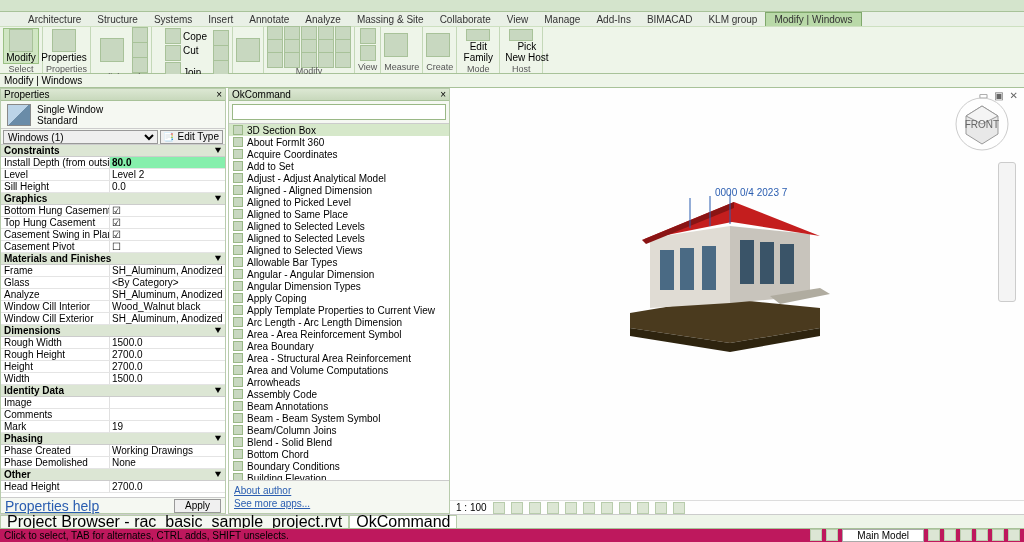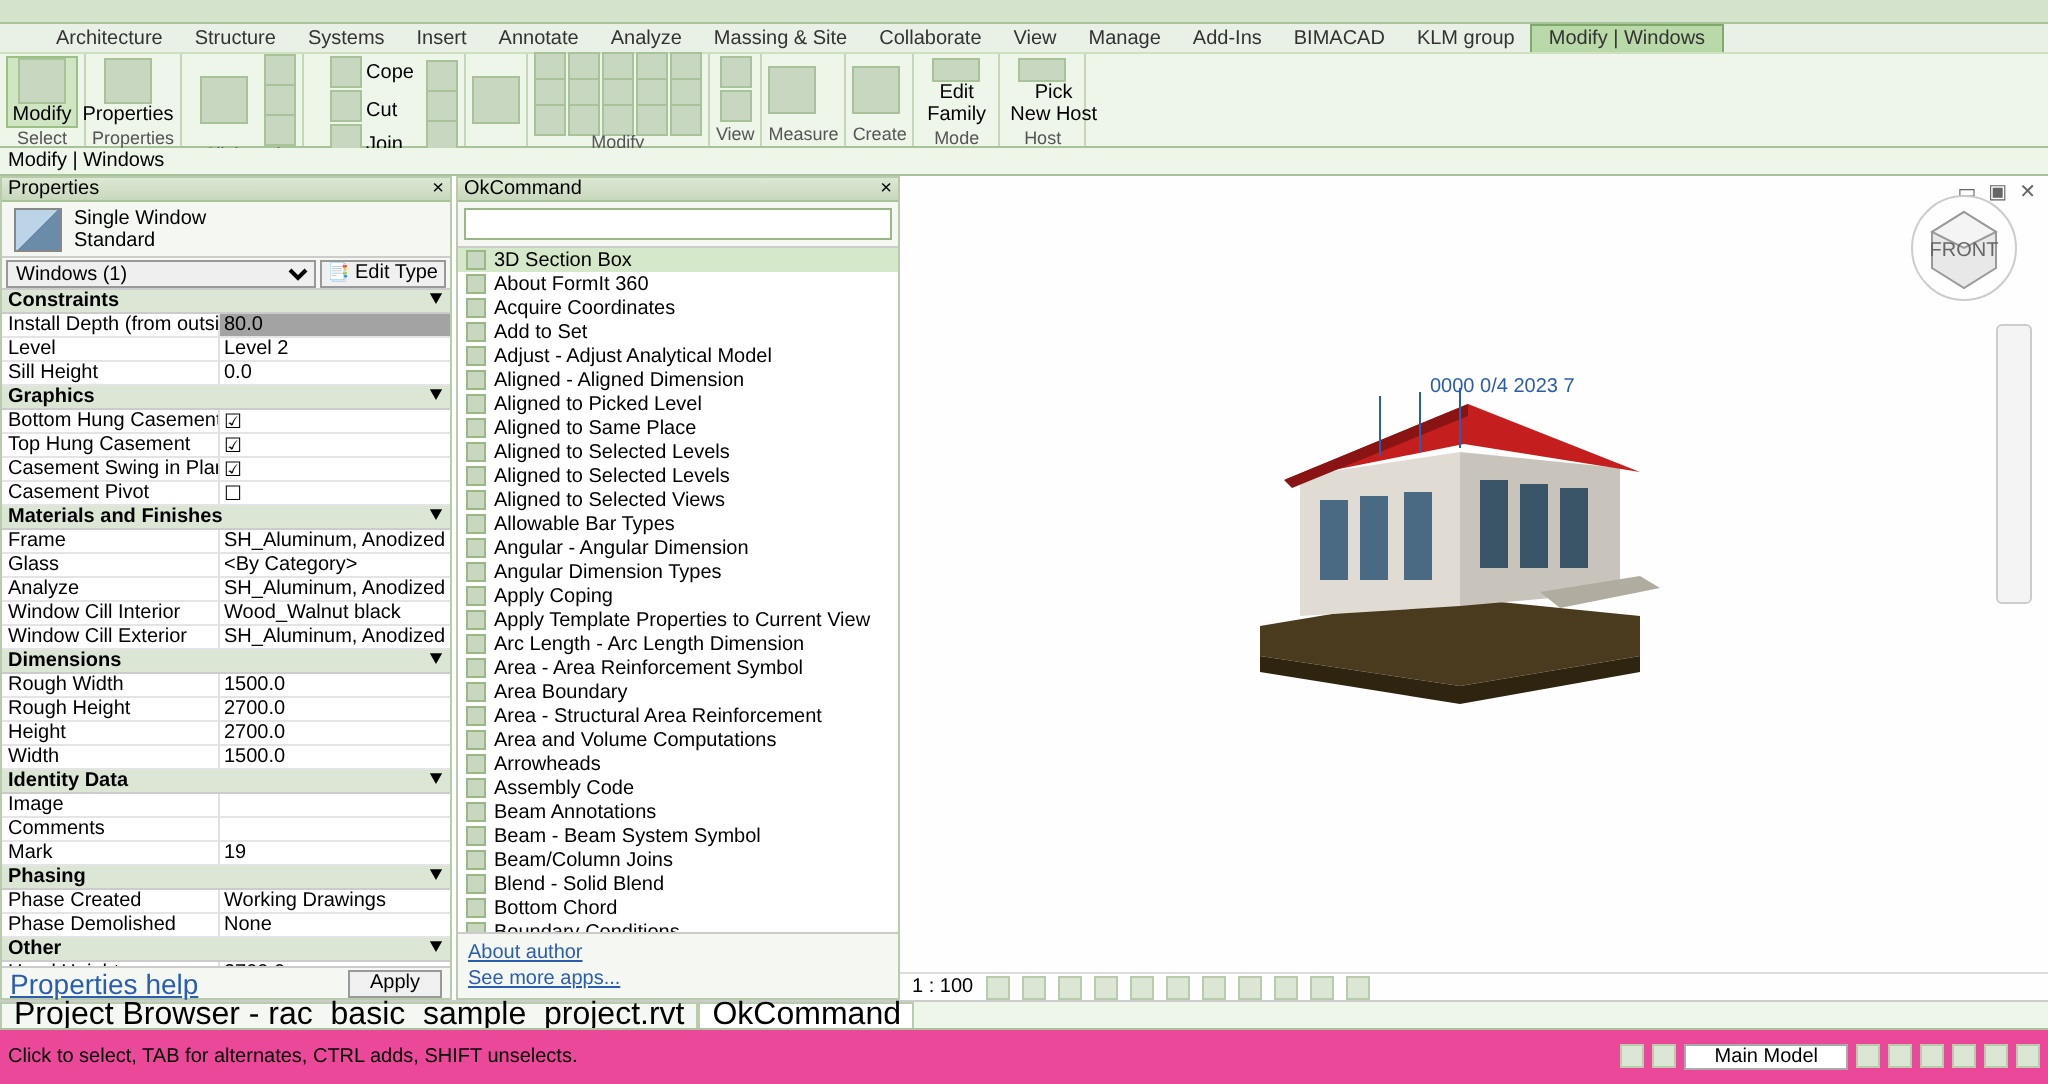--- a/index.html
+++ b/index.html
@@ -26,40 +26,40 @@
 .props-top{height:28px;display:flex;align-items:center;gap:6px;padding:2px 6px;border-bottom:1px solid #ccc;}
 .props-top .win-ico{width:24px;height:22px;border:1px solid #888;background:linear-gradient(135deg,#bcd4e8 50%,#6a8ca8 50%);}
 .props-sel{height:16px;display:flex;align-items:center;padding:0 2px;border-bottom:1px solid #ccc;gap:2px;}
 .props-sel select{flex:1;height:14px;font-size:10px;border:1px solid #999;}
 .props-sel .edit{height:14px;font-size:9px;border:1px solid #999;background:#f0f0f0;padding:0 3px;}
 .prop-grid{flex:1;overflow-y:auto;background:#fff;font-size:10px;}
 .prop-cat{background:#dce6d4;font-weight:bold;padding:0 3px;height:12px;line-height:12px;border-bottom:1px solid #ccc;display:flex;justify-content:space-between;}
 .prop-row{display:flex;height:12px;border-bottom:1px solid #e4e4e4;}
 .prop-row .k{width:108px;padding-left:3px;overflow:hidden;white-space:nowrap;}
 .prop-row .v{flex:1;padding-left:2px;overflow:hidden;white-space:nowrap;border-left:1px solid #e0e0e0;}
-.prop-row .v.hl{background:#a3a3a3;}
+.prop-row .v.hl{background:#86efac;font-weight:bold;}
 .prop-row .v.chk{text-align:left;}
 .props-foot{height:16px;display:flex;justify-content:space-between;align-items:center;padding:0 4px;border-top:1px solid #ccc;}
 .props-foot a{color:#2a5db0;font-size:14px;text-align:right;}
 .props-foot button{font-size:10px;height:14px;padding:0 10px;border:1px solid #999;background:#f0f0f0;}
 .ok{width:222px;margin-left:2px;}
 .ok-search{height:22px;display:flex;align-items:center;padding:3px;}
 .ok-search input{flex:1;height:16px;border:1px solid #9ab886;padding:0 3px;font-size:11px;}
 .ok-list{flex:1;overflow-y:auto;background:#fff;border-top:1px solid #ccc;border-bottom:1px solid #ccc;}
 .ok-item{display:flex;align-items:center;gap:4px;height:12px;padding:0 4px;cursor:default;}
 .ok-ico{width:10px;height:10px;background:#c8d8c0;border:1px solid #9ab886;flex-shrink:0;}
 .ok-item:first-child{background:#d6e8ca;}
 .ok-extras{padding:3px 5px;}
 .ok-extras a{color:#2a5db0;display:block;line-height:13px;}
 .viewport{flex:1;position:relative;background:#fefefe;}
 .view-close{position:absolute;top:2px;right:6px;display:flex;gap:6px;font-size:10px;color:#666;}
 .viewcube{position:absolute;top:8px;right:14px;width:56px;height:56px;}
 .nav{position:absolute;top:74px;right:8px;width:18px;height:140px;background:#f4f4f4;border:1px solid #ccc;border-radius:3px;}
 .house{position:absolute;left:170px;top:80px;width:220px;height:190px;}
-.statusbar{height:28px;background:#ec4899;border-top:1px solid #a8c299;display:flex;align-items:center;padding:0 4px;font-size:10px;}
+.statusbar{height:14px;background:#be185d;border-top:1px solid #a8c299;display:flex;align-items:center;padding:0 4px;font-size:10px;}
 .tabs-row{height:14px;background:#eef5e9;border-top:1px solid #ccc;display:flex;align-items:stretch;}
 .tabs-row .tab{border:1px solid #b8ccac;border-bottom:none;background:#f5f8f2;padding:0 6px;font-size:16px;display:flex;align-items:center;}
 .tabs-row .tab.active{background:#fff;}
 .scale-row{position:absolute;bottom:0;left:0;right:0;height:14px;display:flex;align-items:center;gap:6px;padding:0 6px;font-size:10px;background:#fefefe;border-top:1px solid #ddd;}
 .tool-ico{width:12px;height:12px;background:#dce6d4;border:1px solid #b8ccac;}
 .sb-right{margin-left:auto;display:flex;gap:4px;}
 </style>
 </head>
 <body>
 
@@ -120,21 +120,21 @@
       </div>
       <div class="ribbon-group-label">Clipboard</div>
     </div>
   <div class="ribbon-group">
       <div class="ribbon-btns">
         <div style="display:flex;flex-direction:column;gap:1px;font-size:9px;margin-left:10px;">
           <div style="display:flex;gap:2px;align-items:center;">
             <div class="ricon"></div>
             <span>Cope</span>
           </div>
-          <div style="display:flex;gap:2px;align-items:flex-end;">
+          <div style="display:flex;gap:2px;align-items:flex-start;">
             <div class="ricon"></div>
             <span>Cut</span>
           </div>
           <div style="display:flex;gap:2px;align-items:flex-end;">
             <div class="ricon"></div>
             <span>Join</span>
           </div>
         </div>
         <div style="display:flex;flex-direction:column;gap:1px;margin-left:4px;">
           <div class="rsmall">

